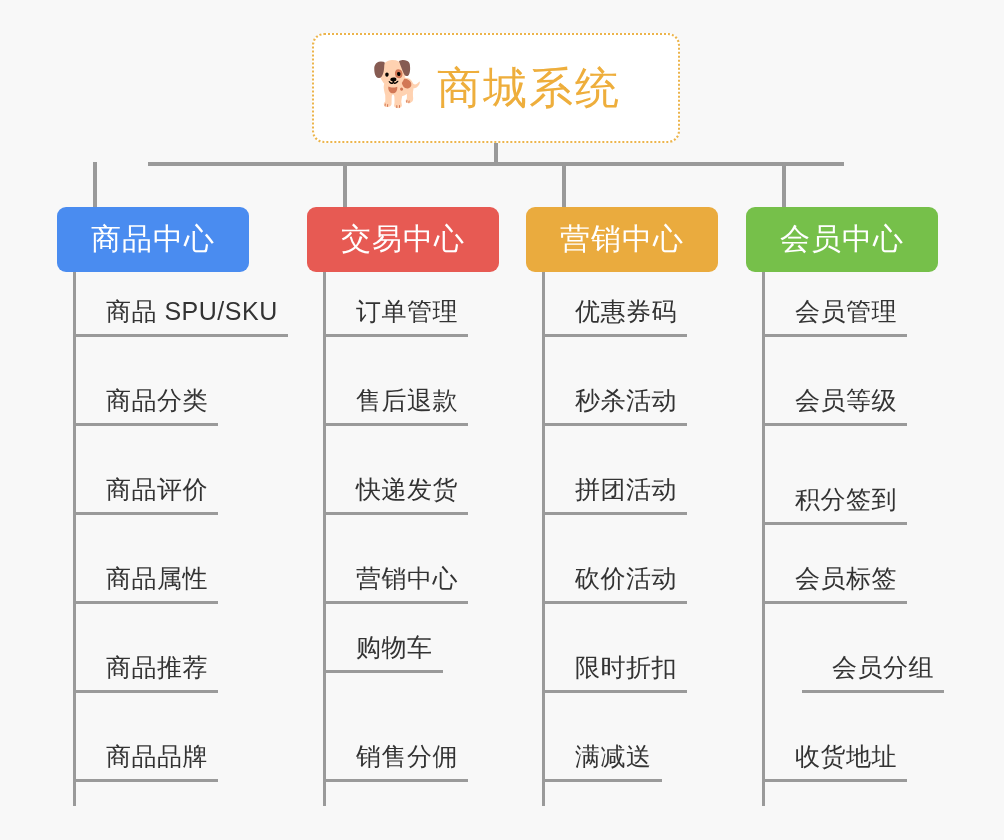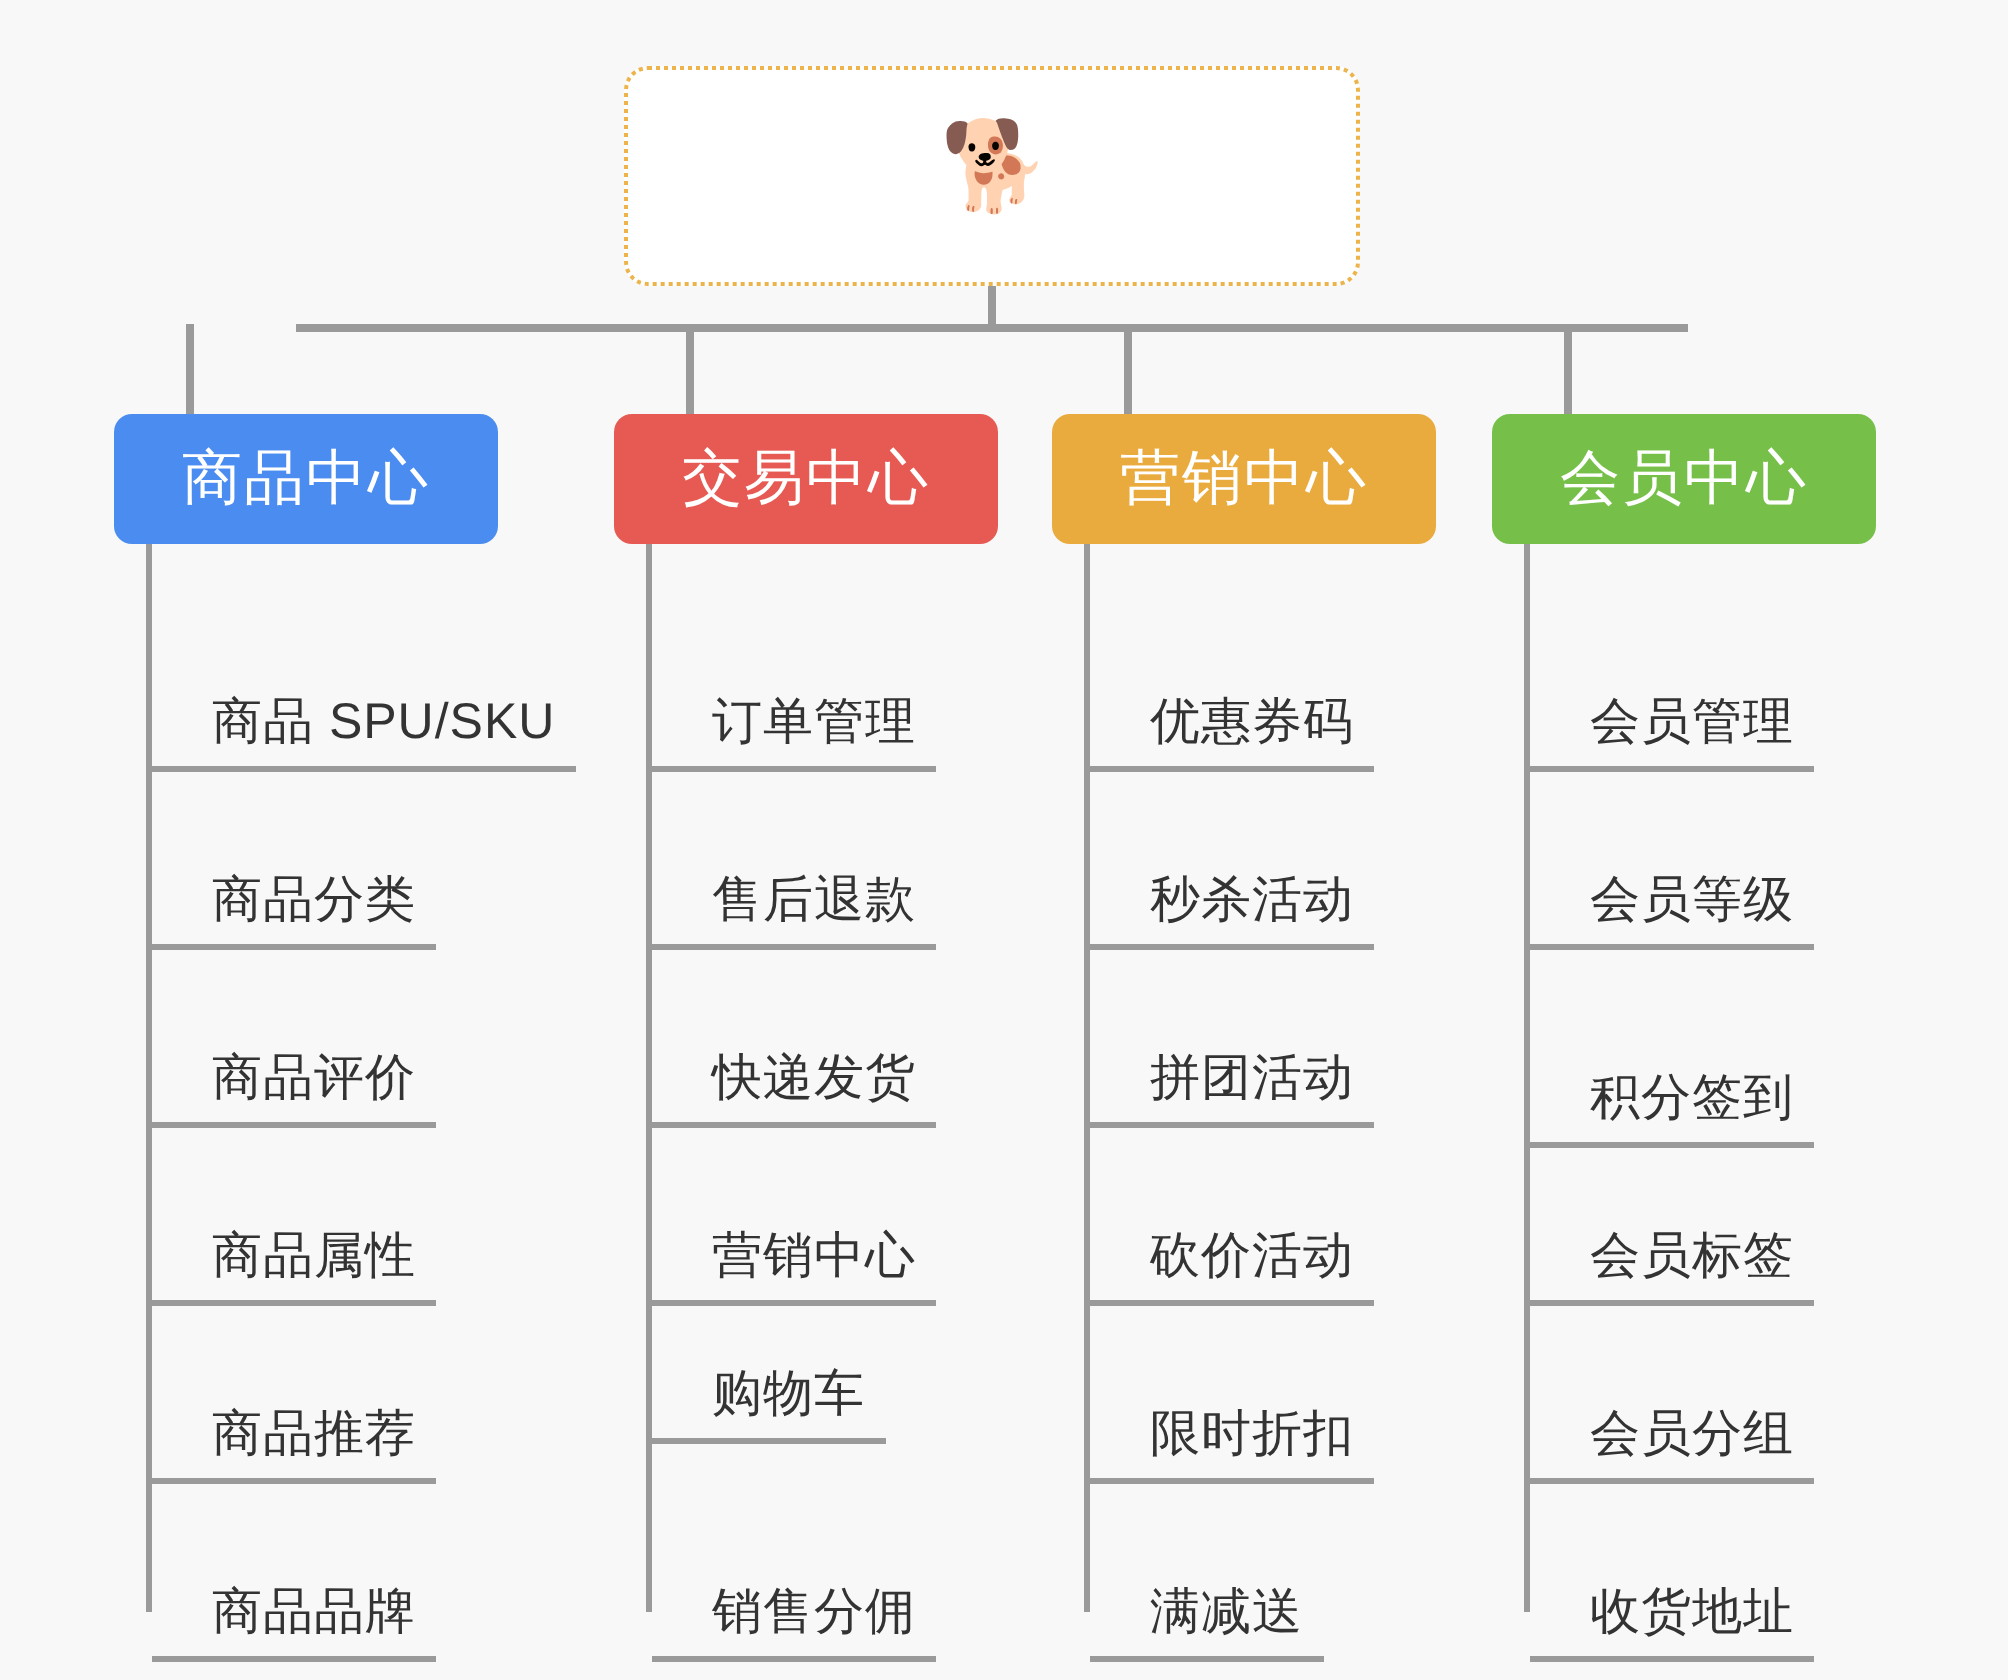--- a/index.html
+++ b/index.html
@@ -99,21 +99,21 @@
   .branch-spine {
     position: absolute;
     left: 0px;
     top: 0px;
     width: 3px;
     background: #9a9a9a;
   }
   .leaf {
     position: absolute;
     left: 3px;
-    height: 114px;
+    height: 65px;
     display: flex;
     align-items: flex-end;
     box-sizing: border-box;
   }
   .leaf-inner {
     display: inline-block;
     padding: 0 10px 6px 30px;
     border-bottom: 3px solid #9a9a9a;
     white-space: nowrap;
   }
@@ -123,20 +123,21 @@
     letter-spacing: 0.5px;
   }
 </style>
 </head>
 <body>
 
 <div id="mindmap">
 
   <div class="root-node">
     <span class="root-emoji">🐕</span>
+    <span class="root-title">商城系统</span>
   </div>
 
   <div class="conn conn-stem"></div>
   <div class="conn conn-bus"></div>
 
   <div id="branch-host">
       <div class="branch" style="left: 73px;">
         <div class="branch-spine" style="height: 534px;"></div>
         <div class="leaf" style="top: 0px;">
           <div class="leaf-inner"><span class="leaf-label">商品 SPU/SKU</span></div>
@@ -206,21 +207,21 @@
         </div>
         <div class="leaf" style="top: 89px;">
           <div class="leaf-inner"><span class="leaf-label">会员等级</span></div>
         </div>
         <div class="leaf" style="top: 188px;">
           <div class="leaf-inner"><span class="leaf-label">积分签到</span></div>
         </div>
         <div class="leaf" style="top: 267px;">
           <div class="leaf-inner"><span class="leaf-label">会员标签</span></div>
         </div>
-        <div class="leaf" style="top: 356px;">
+        <div class="leaf" style="top: 356px; padding-left: 37px;">
           <div class="leaf-inner"><span class="leaf-label">会员分组</span></div>
         </div>
         <div class="leaf" style="top: 445px;">
           <div class="leaf-inner"><span class="leaf-label">收货地址</span></div>
         </div>
       </div>
     </div>
 
 <div class="conn conn-drop" style="left: 93px;"></div>
     <div class="cat-card" style="left: 57px; background: rgb(74, 140, 240);">

